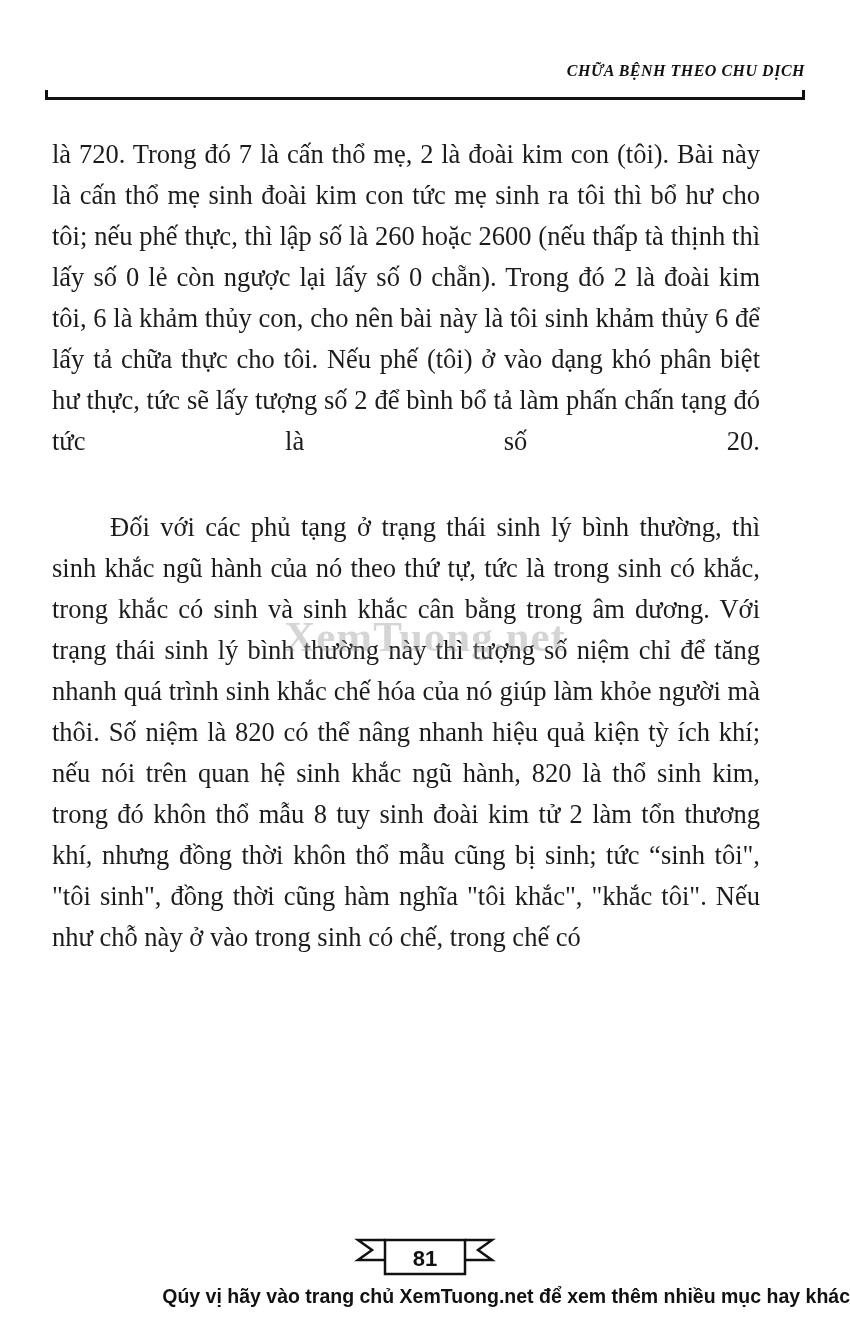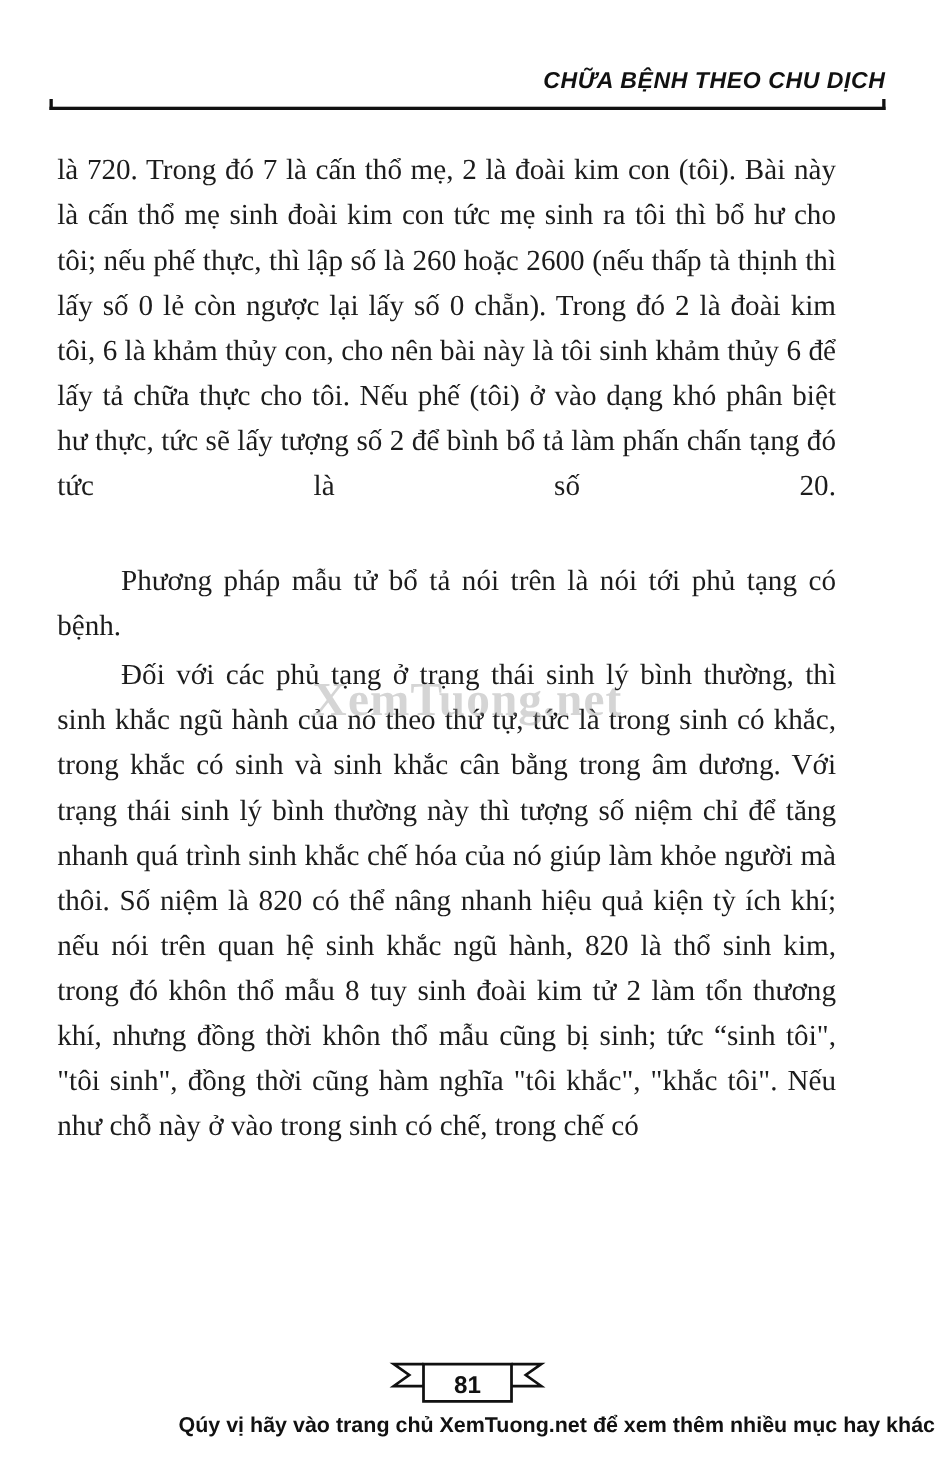--- a/index.html
+++ b/index.html
@@ -27,24 +27,24 @@
     position: absolute;
     top: 62px;
     left: 45px;
     width: 760px;
     height: 44px;
   }
   .header-title {
     position: absolute;
     right: 0px;
     top: 0px;
-    font-family: Liberation Sans, sans-serif;
+    font-family: Liberation Serif, serif;
     font-weight: bold;
     font-style: italic;
-    font-size: 21px;
+    font-size: 16px;
     letter-spacing: 0.5px;
     color: #111111;
     white-space: nowrap;
   }
   .header-rule {
     position: absolute;
     left: 0px;
     top: 35px;
     width: 760px;
     height: 3px;
@@ -162,21 +162,20 @@
 
   <div class="header">
     <div class="header-title">CHỮA BỆNH THEO CHU DỊCH</div>
     <div class="header-rule-tick-left"></div>
     <div class="header-rule"></div>
     <div class="header-rule-tick-right"></div>
   </div>
 
   <div class="body-text">
     <p class="para-1">là 720. Trong đó 7 là cấn thổ mẹ, 2 là đoài kim con (tôi). Bài này là cấn thổ mẹ sinh đoài kim con tức mẹ sinh ra tôi thì bổ hư cho tôi; nếu phế thực, thì lập số là 260 hoặc 2600 (nếu thấp tà thịnh thì lấy số 0 lẻ còn ngược lại lấy số 0 chẵn). Trong đó 2 là đoài kim tôi, 6 là khảm thủy con, cho nên bài này là tôi sinh khảm thủy 6 để lấy tả chữa thực cho tôi. Nếu phế (tôi) ở vào dạng khó phân biệt hư thực, tức sẽ lấy tượng số 2 để bình bổ tả  làm phấn chấn tạng đó tức là số 20.</p>
-    <p class="indent last-ragged">Phương pháp mẫu tử bổ tả nói trên là nói tới phủ tạng có bệnh.</p>
     <p class="indent last-ragged">Đối với các phủ tạng ở trạng thái sinh lý bình thường, thì sinh khắc ngũ hành của nó theo thứ tự, tức là trong sinh có khắc, trong khắc có sinh và sinh khắc cân bằng trong âm dương. Với trạng thái sinh lý bình thường này thì tượng số niệm chỉ để tăng nhanh quá trình sinh khắc chế hóa của nó giúp làm khỏe người mà thôi. Số niệm là 820 có thể nâng nhanh hiệu quả kiện tỳ ích khí; nếu nói trên quan hệ sinh khắc ngũ hành, 820 là thổ sinh kim, trong đó khôn thổ mẫu 8 tuy sinh đoài kim tử 2 làm tổn thương khí, nhưng đồng thời khôn thổ mẫu cũng bị sinh; tức “sinh tôi", "tôi sinh", đồng thời cũng hàm nghĩa "tôi khắc", "khắc tôi". Nếu như chỗ này ở vào trong sinh có chế, trong chế có</p>
   </div>
 
   <div class="watermark">XemTuong.net</div>
 
   <div class="page-number-wrap">
     <div class="ribbon">
       <svg width="150" height="42" viewBox="0 0 150 42" xmlns="http://www.w3.org/2000/svg" aria-hidden="true">
         <path d="M35 2 L115 2 L115 36 L35 36 Z" fill="#ffffff" stroke="#111111" stroke-width="2.5"></path>
         <path d="M35 2 L8 2 L22 12 L8 22 L35 22" fill="none" stroke="#111111" stroke-width="2.5"></path>

